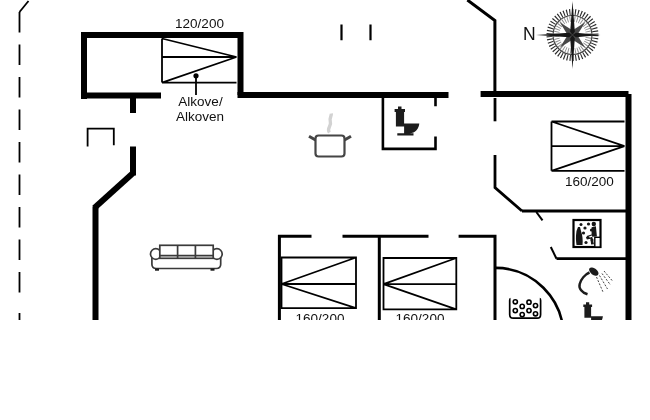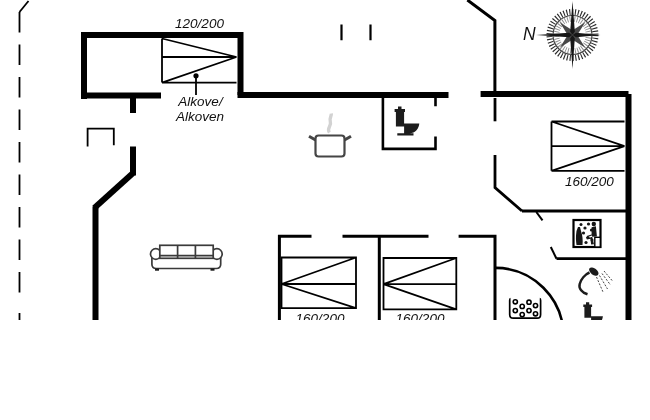--- a/index.html
+++ b/index.html
@@ -1,16 +1,16 @@
 <!DOCTYPE html>
 <html><head>
 <meta charset="utf-8">
 <style>
   html,body{margin:0;padding:0;background:#fff;}
-  .wrap{position:relative;width:650px;height:320px;background:#fff;overflow:hidden;font-style:italic;}
+  .wrap{position:relative;width:650px;height:320px;background:#fff;overflow:hidden;}
   text{font-family:"Liberation Sans",sans-serif;fill:#111;}
 </style>
 </head>
 <body>
 <div class="wrap">
 <svg width="650" height="420" viewBox="0 0 650 420" xmlns="http://www.w3.org/2000/svg">
 
 <rect x="20" y="12" width="75" height="396" fill="none" stroke="none"></rect>
 
 <rect x="99" y="98" width="180" height="236" fill="none" stroke="none"></rect>

